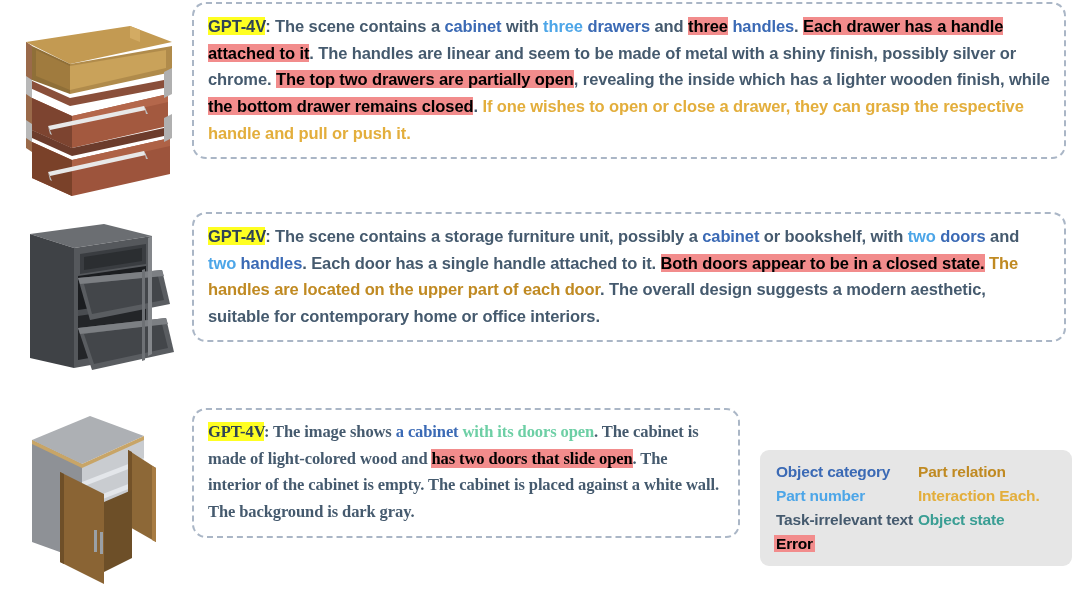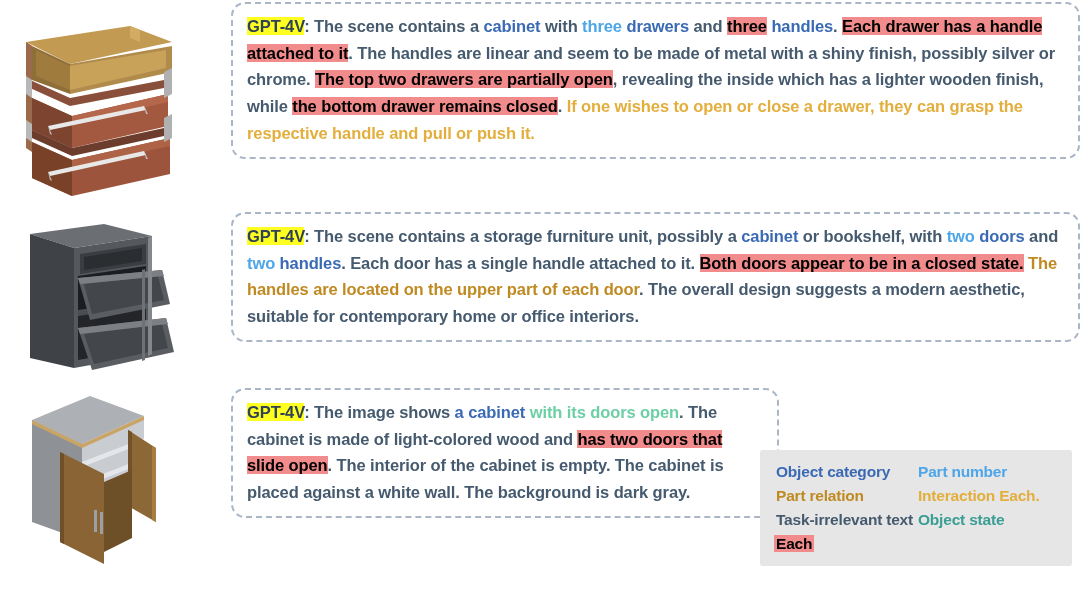--- a/index.html
+++ b/index.html
@@ -16,25 +16,24 @@
     width: 1080px;
     height: 589px;
     background: #ffffff;
   }
 
   
   .row {
     position: absolute;
     display: flex;
     align-items: flex-start;
-    gap: 39px;
   }
   #row-1 { left: 0;  top: 2px;   width: 1080px; }
   #row-2 { left: 0;  top: 212px; width: 1080px; }
-  #row-3 { left: 0;  top: 388px; width: 985px; }
+  #row-3 { left: 0;  top: 408px; width: 985px; font-family: Liberation Serif, serif; }
 
   
   .thumb-cell {
     width: 192px;
     flex: 0 0 192px;
     display: flex;
     align-items: center;
     justify-content: center;
   }
   .thumb-svg { display: block; }
@@ -69,21 +68,21 @@
   .tok-speaker    { color: #2f4355; background: #ffff22; }
 
   
   #legend {
     position: absolute;
     left: 760px;
     top: 450px;
     width: 312px;
     height: 116px;
     background: #e6e6e6;
-    border-radius: 3px;
+    border-radius: 9px;
     padding: 10px 0 0 14px;
     display: grid;
     grid-template-columns: 142px auto;
     grid-auto-rows: 24px;
     align-content: start;
     font-size: 15.5px;
     font-weight: bold;
     letter-spacing: -0.2px;
   }
   .legend-item { white-space: nowrap; line-height: 24px; }
@@ -211,32 +210,32 @@
     <div class="bubble" id="bubble-3">
       <p class="para"><span class="tok-speaker">GPT-4V</span><span class="tok-plain">: The image shows </span><span class="tok-objcat">a cabinet</span><span class="tok-plain"> </span><span class="tok-partstate">with its doors open</span><span class="tok-plain">. The cabinet is made of light-colored wood and </span><span class="tok-error">has two doors that slide open</span><span class="tok-plain">. The interior of the cabinet is empty. The cabinet is placed against a white wall. The background is dark gray.</span></p>
     </div>
   </div>
 
   <div id="legend">
     <div class="legend-item">
       <span class="legend-chip tok-objcat">Object category</span>
     </div>
     <div class="legend-item">
+      <span class="legend-chip tok-partrel">Part relation</span>
+    </div>
+    <div class="legend-item">
       <span class="legend-chip tok-partnum">Part number</span>
     </div>
     <div class="legend-item">
-      <span class="legend-chip tok-partrel">Part relation</span>
-    </div>
-    <div class="legend-item">
       <span class="legend-chip tok-interact">Interaction Each.</span>
     </div>
     <div class="legend-item">
       <span class="legend-chip tok-plain">Task-irrelevant text</span>
     </div>
     <div class="legend-item">
       <span class="legend-chip tok-objstate">Object state</span>
     </div>
     <div class="legend-item">
-      <span class="legend-chip tok-error">Each</span>
+      <span class="legend-chip tok-error">Error</span>
     </div>
   </div>
 
 </div>
 
 </body></html>

